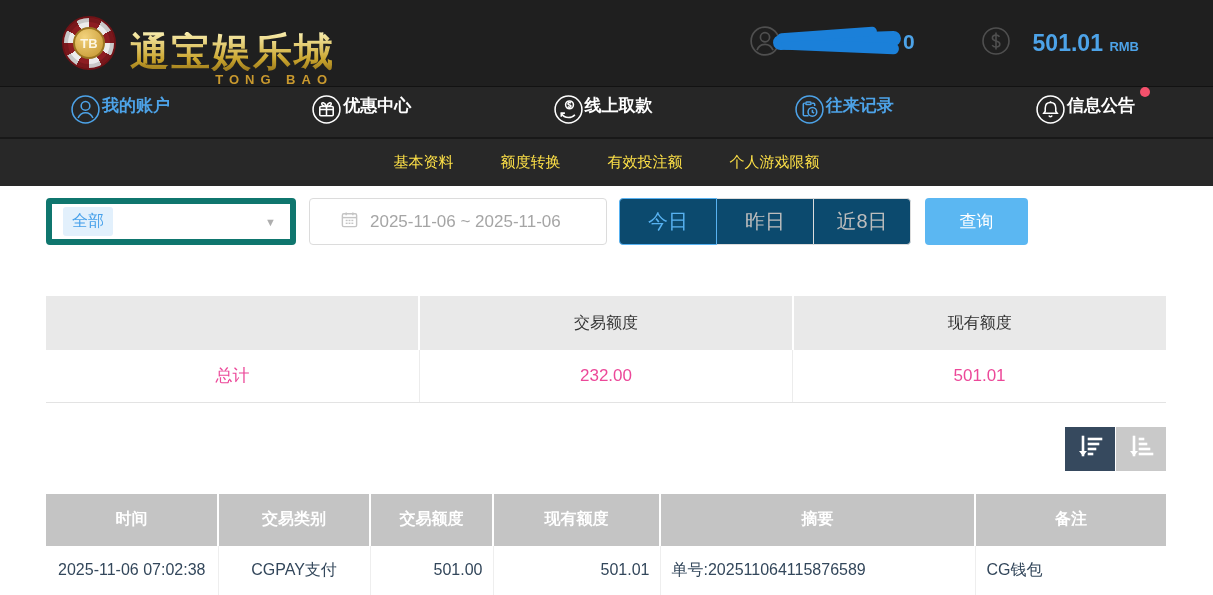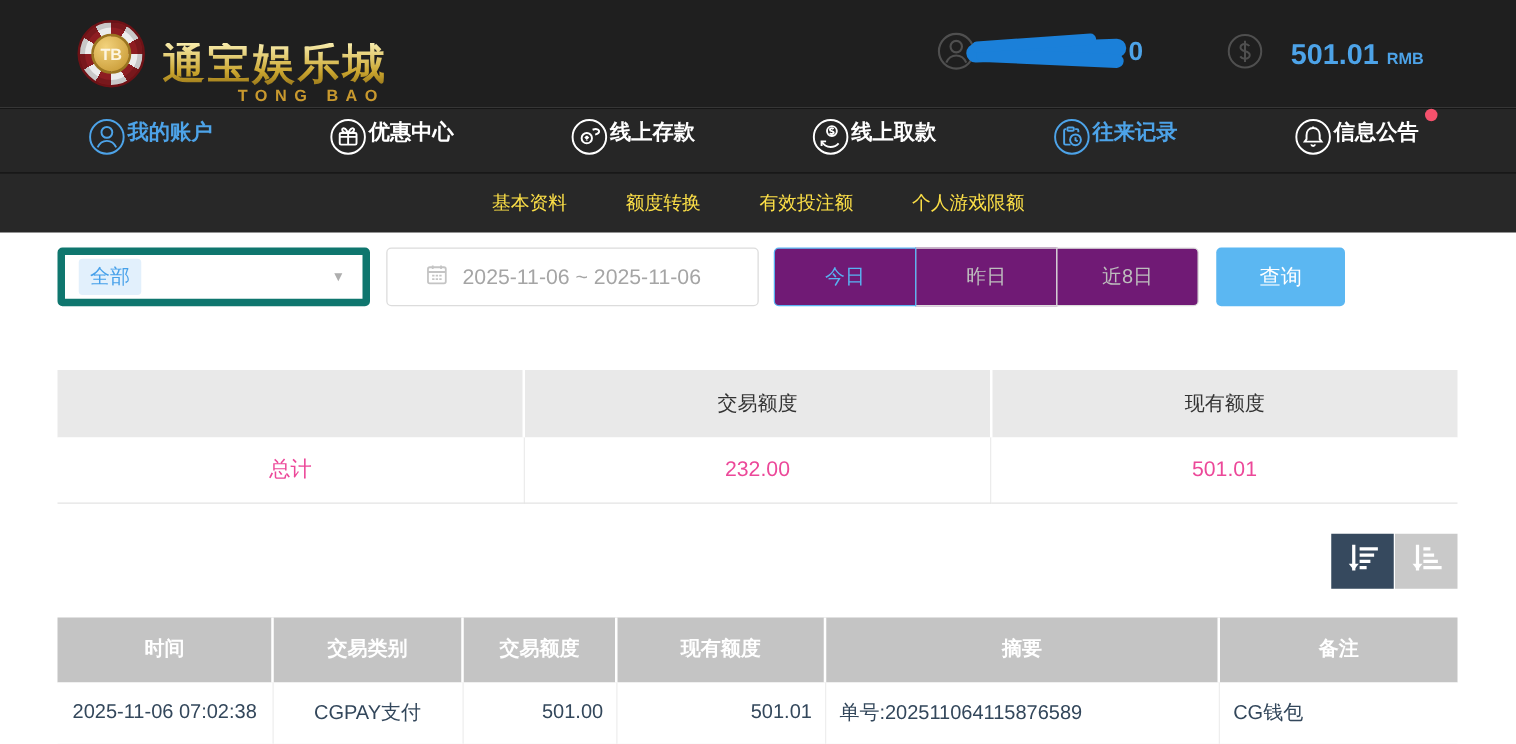--- a/index.html
+++ b/index.html
@@ -12,21 +12,21 @@
   .logo { display: flex; align-items: center; gap: 14px; }
   .chip { width: 54px; height: 54px; border-radius: 50%;
     background: repeating-conic-gradient(#8e1d22 0 30deg, #ececec 30deg 60deg);
     border: 2px solid #6e1216; display: flex; align-items: center; justify-content: center;
     box-shadow: inset 0 0 0 4px rgba(0,0,0,.15); }
   .chip-inner { width: 32px; height: 32px; border-radius: 50%;
     background: radial-gradient(circle at 35% 30%, #f2d27c, #c3932c);
     border: 2px solid #9a7420; color: #fdf6e2; font-weight: bold; font-size: 13px;
     display: flex; align-items: center; justify-content: center; }
   .logo-text { display: flex; flex-direction: column; }
-  .logo-title { font-size: 34px; font-weight: bold; letter-spacing: 2px; color: #e9c050; line-height: 1; margin-top: 32px; }
+  .logo-title { font-size: 39px; font-weight: bold; letter-spacing: 2px; color: #e9c050; line-height: 1; margin-top: 32px; }
   @supports (-webkit-background-clip: text) {
     .logo-title { background: linear-gradient(#f9eeb0, #caa52e 70%, #9c7a1c);
       -webkit-background-clip: text; background-clip: text; color: transparent; }
   }
   .logo-sub { font-size: 13px; font-weight: bold; color: #c9992e; letter-spacing: 6px;
     text-align: right; margin-top: 1px; padding-right: 2px; }
 
   .header-right { margin-left: auto; display: flex; align-items: center; gap: 66px; }
   .user-block { display: flex; align-items: center; gap: 6px; }
   .ghost-icon { color: #4f4f4f; }
@@ -59,22 +59,22 @@
   .filter-row { display: flex; align-items: stretch; height: 47px; }
   .select-box { width: 250px; border: 6px solid #0f766e; border-radius: 4px;
     display: flex; align-items: center; padding: 0 14px 0 11px; margin-right: 13px; background: #fff; }
   .select-value { background: #e2f0fc; color: #46a0ea; font-size: 16px; padding: 4px 9px; border-radius: 3px; }
   .caret { margin-left: auto; color: #aeaeae; font-size: 11px; }
   .date-box { width: 298px; border: 1px solid #dcdcdc; border-radius: 4px;
     display: flex; align-items: center; gap: 11px; padding-left: 30px; margin-right: 12px;
     color: #a5a5a5; font-size: 17px; background: #fff; }
   .cal-icon { color: #c4c4c4; }
   .btn-group { display: flex; margin-right: 14px; }
-  .range-btn { width: 114px; border: 1px solid #dcdcdc; background: #701a75; color: #bdbdbd;
-    font-size: 16px; font-family: inherit; cursor: pointer; margin-left: -1px; }
+  .range-btn { width: 98px; border: 1px solid #dcdcdc; background: #0c4a6e; color: #bdbdbd;
+    font-size: 20px; font-family: inherit; cursor: pointer; margin-left: -1px; }
   .range-btn:first-child { border-radius: 4px 0 0 4px; margin-left: 0; }
   .range-btn:last-child { border-radius: 0 4px 4px 0; }
   .range-btn.active { border-color: #58b2f1; color: #58b2f1; position: relative; z-index: 2; }
   .query-btn { width: 103px; background: #5bb7f2; color: #fff; border: none; border-radius: 4px;
     font-size: 17px; font-family: inherit; cursor: pointer; }
 
   
   .summary-table { width: 100%; margin-top: 51px; border-collapse: collapse; table-layout: fixed; }
   .summary-table th { background: #e9e9e9; height: 54px; font-size: 16px; font-weight: 400;
     color: #333; border-right: 2px solid #fff; }
@@ -164,31 +164,20 @@
       <svg width="31" height="31" viewBox="0 0 30 30" fill="none" stroke="currentColor" stroke-width="1.5">
         <circle cx="15" cy="15" r="13"></circle>
           <rect x="8.5" y="12" width="13" height="9" rx="1"></rect>
         <line x1="8.5" y1="15" x2="21.5" y2="15"></line>
           <line x1="15" y1="12" x2="15" y2="21"></line>
         <path d="M15 12c-2.8 0-4.6-1.2-4.6-2.7 0-1.3 2.6-1.8 4.6 2.7z"></path>
         <path d="M15 12c2.8 0 4.6-1.2 4.6-2.7 0-1.3-2.6-1.8-4.6 2.7z"></path>
       </svg>
     </span>
     <span>优惠中心</span>
-  </div>
-  <div class="nav-item">
-    <span>
-      <svg width="31" height="31" viewBox="0 0 30 30" fill="none" stroke="currentColor" stroke-width="1.5">
-        <circle cx="15" cy="15" r="13"></circle>
-          <circle cx="13" cy="16" r="4"></circle>
-        <path d="M13 14.2v3.6M11.6 15l1.4 1.4L14.4 15"></path>
-        <path d="M17.5 9.5c2.5-1 4.5-.5 5 .8.4 1.2-.8 2.4-3 3"></path>
-      </svg>
-    </span>
-    <span>线上存款</span>
   </div>
   <div class="nav-item">
     <span>
       <svg width="31" height="31" viewBox="0 0 30 30" fill="none" stroke="currentColor" stroke-width="1.5">
         <circle cx="15" cy="15" r="13"></circle>
           <circle cx="16" cy="10.5" r="3.8"></circle>
         <path d="M17.3 9c-.4-.5-.9-.7-1.4-.7-.8 0-1.4.4-1.4 1.1 0 1.5 2.9.8 2.9 2.3 0 .7-.7 1.1-1.5 1.1-.6 0-1.2-.3-1.5-.7"></path>
         <path d="M8 18.5c1.5 2.8 4 4.3 7 4.3 2.4 0 4.6-1 6.2-2.8"></path>
         <path d="M8 22v-3.5h3.5"></path>
       </svg>

